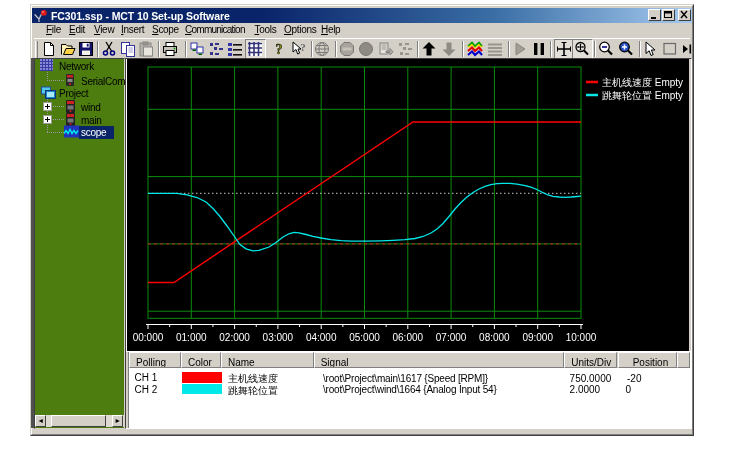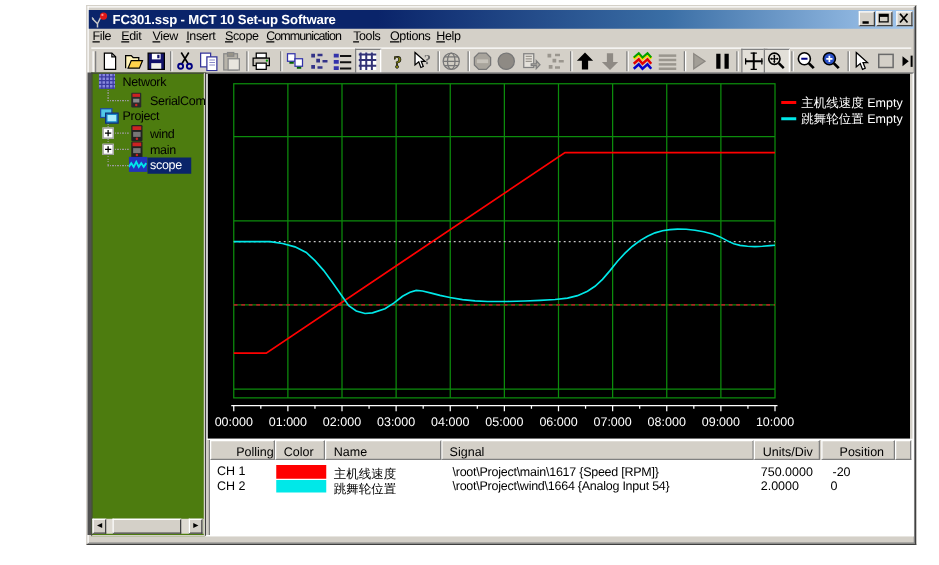--- a/index.html
+++ b/index.html
@@ -1,27 +1,27 @@
 <!DOCTYPE html>
 <html><head><meta charset="utf-8">
 <style>
 *{margin:0;padding:0;box-sizing:border-box;}
 html,body{width:751px;height:452px;background:#fff;font-family:"Liberation Sans",sans-serif;overflow:hidden;}
 #win{position:absolute;left:30px;top:4px;width:664px;height:432px;background:#D4D0C8;
-  border-top:1px solid #D4D0C8;border-left:1px solid #D4D0C8;border-right:1px solid #404040;border-bottom:1px solid #404040;margin-left:39px;}
+  border-top:1px solid #D4D0C8;border-left:1px solid #D4D0C8;border-right:1px solid #404040;border-bottom:1px solid #404040;}
 #win .inframe{position:absolute;left:0;top:0;right:0;bottom:0;
   border-top:1px solid #fff;border-left:1px solid #fff;border-right:1px solid #808080;border-bottom:1px solid #808080;}
 .abs{position:absolute;}
 #title{position:absolute;left:1px;top:2.5px;width:660px;height:15px;
   background:linear-gradient(to right,#0A246A 0%,#0A246A 35%,#3A6EA5 70%,#A6CAF0 100%);color:#fff;}
 #title .txt{position:absolute;left:19px;top:2.5px;font-size:10.5px;font-weight:bold;letter-spacing:-0.1px;}
 .tbtn{position:absolute;top:1.5px;width:13px;height:11.5px;background:#D4D0C8;
   border-top:1px solid #fff;border-left:1px solid #fff;border-right:1px solid #404040;border-bottom:1px solid #404040;
   font-size:9px;line-height:10px;text-align:center;color:#000;font-family:"Liberation Mono",monospace;}
-#menubar{position:absolute;left:3px;top:18px;width:656px;height:15px;font-size:10px;letter-spacing:-0.3px;color:#000;text-align:center;}
+#menubar{position:absolute;left:14px;top:18px;width:656px;height:15px;font-size:10px;letter-spacing:-0.3px;color:#000;text-align:center;}
 #menubar span{position:absolute;top:1px;}
 u{text-decoration:underline;}
 #toolbar{position:absolute;left:3px;top:33px;width:656px;height:21px;border-top:1px solid #fff;}
 .sep{position:absolute;top:36px;width:2px;height:16px;border-left:1px solid #808080;border-right:1px solid #fff;}
 .tico{position:absolute;top:36px;width:16px;height:16px;}
 .pressedbtn{position:absolute;top:33.5px;width:21px;height:20px;background:#e2dfd8;
  border:1px solid;border-color:#808080 #fff #fff #808080;}
 #treepanel{position:absolute;left:3px;top:53px;width:91px;height:371px;background:#4d7c0f;
  border:1px solid;border-color:#404040 #D4D0C8 #D4D0C8 #404040;font-size:10px;letter-spacing:-0.25px;}
 #scopewin{position:absolute;left:94px;top:53px;width:567px;height:371px;
@@ -332,21 +332,21 @@
 </g>
 <path d="M459 23 H471" stroke="#f00" stroke-width="2.5" fill="none"></path>
 <path d="M459 36 H471" stroke="#00e8e8" stroke-width="2.5" fill="none"></path>
 <g fill="#fff" font-size="10" font-family="Liberation Sans">
 <text x="475" y="26.5">主机线速度 Empty</text>
 <text x="475" y="39.5">跳舞轮位置 Empty</text>
 </g>
 </svg>
 <div class="abs" style="left:563px;top:0;width:2px;height:292px;background:#D4D0C8;"></div>
 <div id="thead" class="abs" style="left:3px;top:293px;width:561px;height:16px;background:#D4D0C8;font-size:10px;">
-<div class="hcell" style="left:0px;width:52px;text-align:right;">Polling</div>
+<div class="hcell" style="left:0px;width:52px;">Polling</div>
 <div class="hcell" style="left:52px;width:40px;">Color</div>
 <div class="hcell" style="left:184.7px;width:250.5px;">Signal</div>
 <div class="hcell" style="left:92px;width:92.7px;">Name</div>
 <div class="hcell" style="left:435.2px;width:53.3px;">Units/Div</div>
 <div class="hcell" style="left:488.5px;width:59.9px;text-align:center;">Position</div>
 <div class="hcell" style="left:548.4px;width:12.6px;"></div>
 </div>
 <div class="abs" style="left:3px;top:309px;width:561px;height:60px;background:#fff;font-size:10px;color:#000;">
 <div class="abs" style="left:5.5px;top:4px;">CH 1</div>
 <div class="abs" style="left:53px;top:3.5px;width:39.5px;height:11.5px;background:#f00;"></div>

